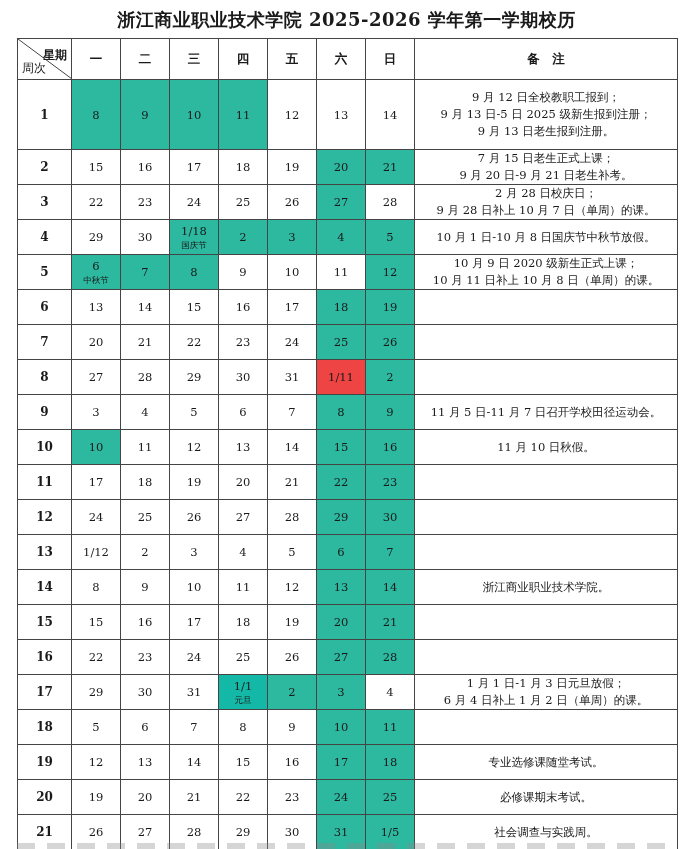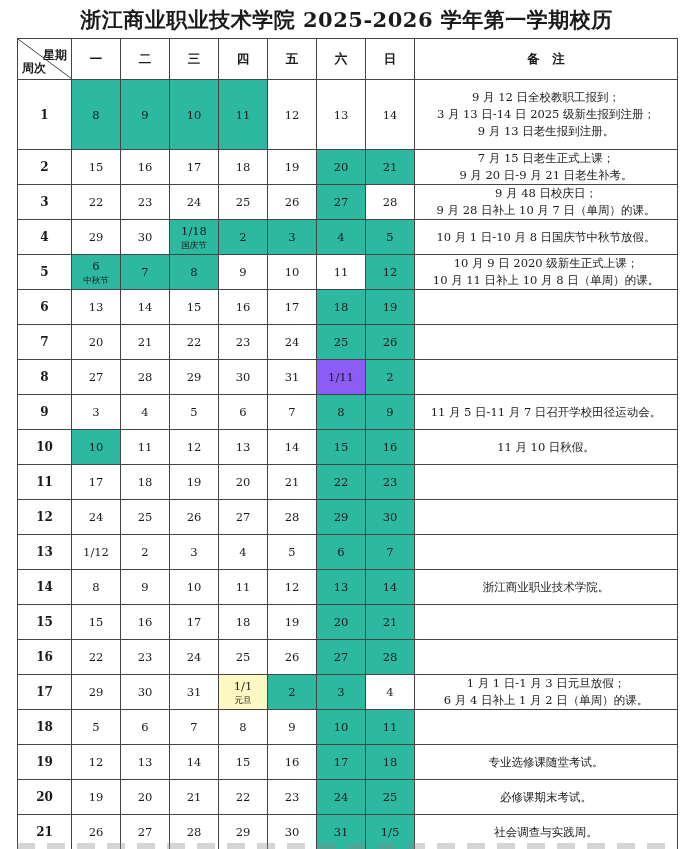--- a/index.html
+++ b/index.html
@@ -1,34 +1,34 @@
 <!DOCTYPE html>
 <html><head>
 <meta charset="utf-8">
 <style>
   html, body { margin: 0; padding: 0; background: #ffffff; }
   body { width: 693px; height: 849px; overflow: hidden; position: relative;
          font-family: "DejaVu Serif", "Liberation Serif", serif; color: #1a1a1a; }
   .title { position: absolute; top: 6px; left: 0; width: 693px; text-align: center;
-           font-size: 21px; font-weight: bold; letter-spacing: 0.5px; line-height: 28px; }
+           font-size: 18px; font-weight: bold; letter-spacing: 0.5px; line-height: 28px; }
   table.cal { position: absolute; left: 17px; top: 38px; border-collapse: collapse;
               table-layout: fixed; width: 660px; }
   table.cal td, table.cal th { border: 1px solid #444; text-align: center;
               vertical-align: middle; padding: 0; font-size: 11.5px; font-weight: normal; }
   table.cal th { font-size: 12.5px; font-weight: bold; height: 40px; }
   td.wk { font-weight: bold !important; font-size: 12px !important; }
   td.hl { background: #2db8a0; }
   td.day { position: relative; }
   .sub { display: block; font-size: 8.5px; line-height: 11px; margin-top: 2px;
          font-family: "DejaVu Sans", sans-serif; }
   td.note { text-align: left; padding: 2px 6px; font-size: 11.5px; line-height: 17px; }
   .diag { position: relative; height: 40px; overflow: hidden; }
   .diag svg { position: absolute; left: 0; top: 0; }
   .diag .t1 { position: absolute; right: 4px; top: 8px; font-size: 12px; font-weight: bold; }
-  .diag .t2 { position: absolute; left: 4px; bottom: 2px; font-size: 12px; font-weight: bold; text-align: right; }
+  .diag .t2 { position: absolute; left: 4px; bottom: 2px; font-size: 12px; font-weight: normal; text-align: right; }
   .footer-line { position: absolute; left: 17px; top: 843px; width: 660px; height: 6px;
                  background: repeating-linear-gradient(90deg,#888 0 18px,transparent 18px 30px); opacity: .35; }
 </style>
 </head>
 <body>
 
 <div class="title">浙江商业职业技术学院 2025-2026 学年第一学期校历</div>
 
 <table class="cal">
   <colgroup>
@@ -68,21 +68,21 @@
         <td class="wk">1</td>
         <td class="day hl" style="background: rgb(45, 184, 160);"><span>8</span></td>
         <td class="day hl" style="background: rgb(45, 184, 160);"><span>9</span></td>
         <td class="day hl" style="background: rgb(45, 184, 160);"><span>10</span></td>
         <td class="day hl" style="background: rgb(45, 184, 160);"><span>11</span></td>
         <td class="day"><span>12</span></td>
         <td class="day"><span>13</span></td>
         <td class="day"><span>14</span></td>
         <td class="note">
           <div>9 月 12 日全校教职工报到；</div>
-          <div>3 月 13 日-14 日 2025 级新生报到注册；</div>
+          <div>9 月 13 日-5 日 2025 级新生报到注册；</div>
           <div>9 月 13 日老生报到注册。</div>
         </td>
       </tr>
       <tr style="height: 35px;">
         <td class="wk">2</td>
         <td class="day"><span>15</span></td>
         <td class="day"><span>16</span></td>
         <td class="day"><span>17</span></td>
         <td class="day"><span>18</span></td>
         <td class="day"><span>19</span></td>
@@ -96,21 +96,21 @@
       <tr style="height: 35px;">
         <td class="wk">3</td>
         <td class="day"><span>22</span></td>
         <td class="day"><span>23</span></td>
         <td class="day"><span>24</span></td>
         <td class="day"><span>25</span></td>
         <td class="day"><span>26</span></td>
         <td class="day hl" style="background: rgb(45, 184, 160);"><span>27</span></td>
         <td class="day"><span>28</span></td>
         <td class="note">
-          <div>9 月 48 日校庆日；</div>
+          <div>2 月 28 日校庆日；</div>
           <div>9 月 28 日补上 10 月 7 日（单周）的课。</div>
         </td>
       </tr>
       <tr style="height: 35px;">
         <td class="wk">4</td>
         <td class="day"><span>29</span></td>
         <td class="day"><span>30</span></td>
         <td class="day hl" style="background: rgb(45, 184, 160);"><span>1/18</span><span class="sub">国庆节</span></td>
         <td class="day hl" style="background: rgb(45, 184, 160);"><span>2</span></td>
         <td class="day hl" style="background: rgb(45, 184, 160);"><span>3</span></td>
@@ -156,21 +156,21 @@
         <td class="day hl" style="background: rgb(45, 184, 160);"><span>26</span></td>
         <td class="note"></td>
       </tr>
       <tr style="height: 35px;">
         <td class="wk">8</td>
         <td class="day"><span>27</span></td>
         <td class="day"><span>28</span></td>
         <td class="day"><span>29</span></td>
         <td class="day"><span>30</span></td>
         <td class="day"><span>31</span></td>
-        <td class="day hl" style="background: #8b5cf6;"><span>1/11</span></td>
+        <td class="day hl" style="background: #ef4444;"><span>1/11</span></td>
         <td class="day hl" style="background: rgb(45, 184, 160);"><span>2</span></td>
         <td class="note"></td>
       </tr>
       <tr style="height: 35px;">
         <td class="wk">9</td>
         <td class="day"><span>3</span></td>
         <td class="day"><span>4</span></td>
         <td class="day"><span>5</span></td>
         <td class="day"><span>6</span></td>
         <td class="day"><span>7</span></td>
@@ -259,21 +259,21 @@
         <td class="day"><span>26</span></td>
         <td class="day hl" style="background: rgb(45, 184, 160);"><span>27</span></td>
         <td class="day hl" style="background: rgb(45, 184, 160);"><span>28</span></td>
         <td class="note"></td>
       </tr>
       <tr style="height: 35px;">
         <td class="wk">17</td>
         <td class="day"><span>29</span></td>
         <td class="day"><span>30</span></td>
         <td class="day"><span>31</span></td>
-        <td class="day hl" style="background: #fef9c3;"><span>1/1</span><span class="sub">元旦</span></td>
+        <td class="day hl" style="background: #14b8a6;"><span>1/1</span><span class="sub">元旦</span></td>
         <td class="day hl" style="background: rgb(45, 184, 160);"><span>2</span></td>
         <td class="day hl" style="background: rgb(45, 184, 160);"><span>3</span></td>
         <td class="day"><span>4</span></td>
         <td class="note">
           <div>1 月 1 日-1 月 3 日元旦放假；</div>
           <div>6 月 4 日补上 1 月 2 日（单周）的课。</div>
         </td>
       </tr>
       <tr style="height: 35px;">
         <td class="wk">18</td>

